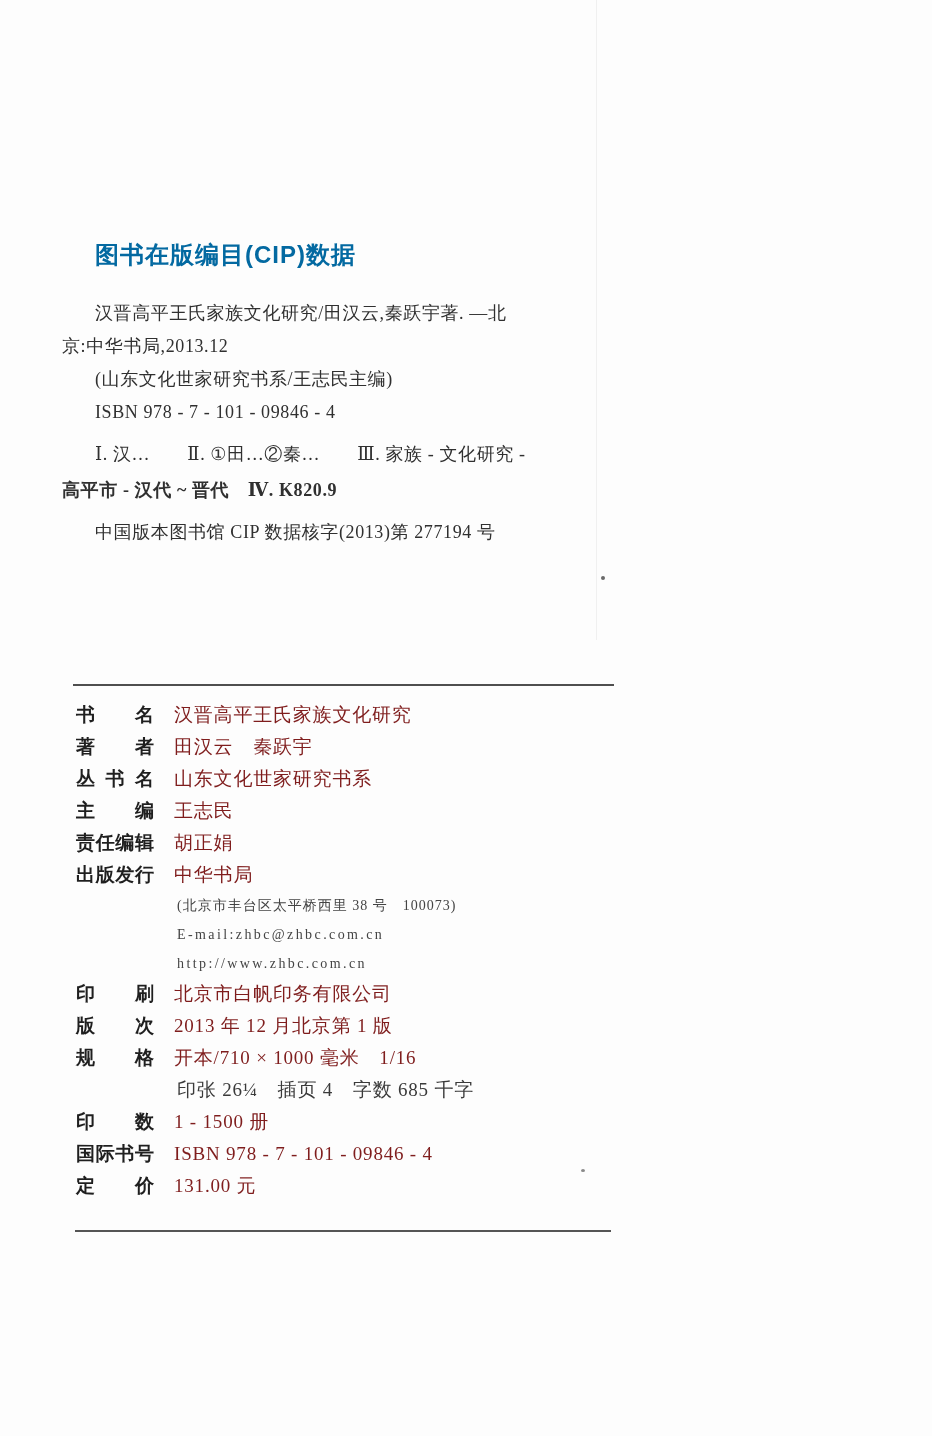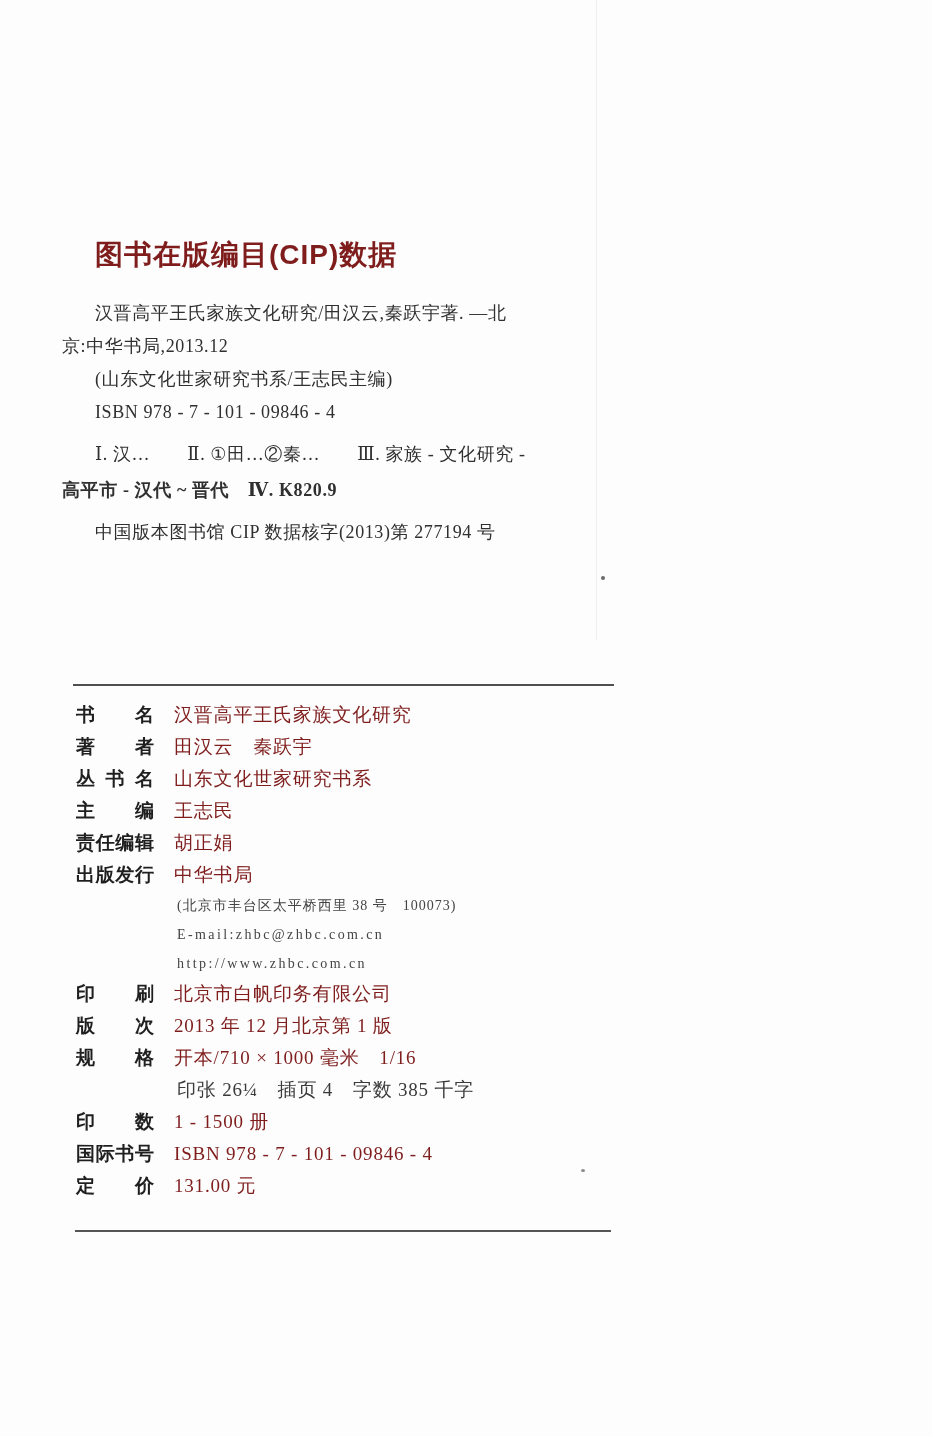--- a/index.html
+++ b/index.html
@@ -9,22 +9,22 @@
     font-family:"Liberation Serif","DejaVu Serif",serif;
     color:#2f2f2f;
     overflow:hidden;
   }
   .page{position:relative;width:932px;height:1436px;background:#fdfdfd;}
 
   
   .cip{position:absolute;top:240px;left:62px;width:600px;}
   .cip-heading{
     font-family:"Liberation Sans","DejaVu Sans",sans-serif;
-    font-weight:700;font-size:28px;line-height:30px;
-    margin-left:33px;margin-bottom:27px;color:#7f1d1d;letter-spacing:1px;
+    font-weight:700;font-size:24px;line-height:30px;
+    margin-left:33px;margin-bottom:27px;color:#0369a1;letter-spacing:1px;
   }
   .cip-line{
     font-size:18px;line-height:33px;letter-spacing:0.6px;
     white-space:pre-wrap;color:#303030;
   }
   .indent{margin-left:33px;}
   .gap9{margin-top:9px;}
   .gap3{margin-top:3px;font-weight:bold;}
 
   
@@ -152,21 +152,21 @@
       <div class="rvalue">2013 年 12 月北京第 1 版</div>
     </div>
 
     <div class="crow">
       <div class="rlabel spread">
           <span>规</span>
           <span>格</span>
         </div>
       <div class="rvalue">开本/710 × 1000 毫米　1/16</div>
     </div>
-    <div class="csub">印张 26¼　插页 4　字数 385 千字</div>
+    <div class="csub">印张 26¼　插页 4　字数 685 千字</div>
 
     <div class="crow">
       <div class="rlabel spread">
           <span>印</span>
           <span>数</span>
         </div>
       <div class="rvalue">1 - 1500 册</div>
     </div>
 
     <div class="crow">

